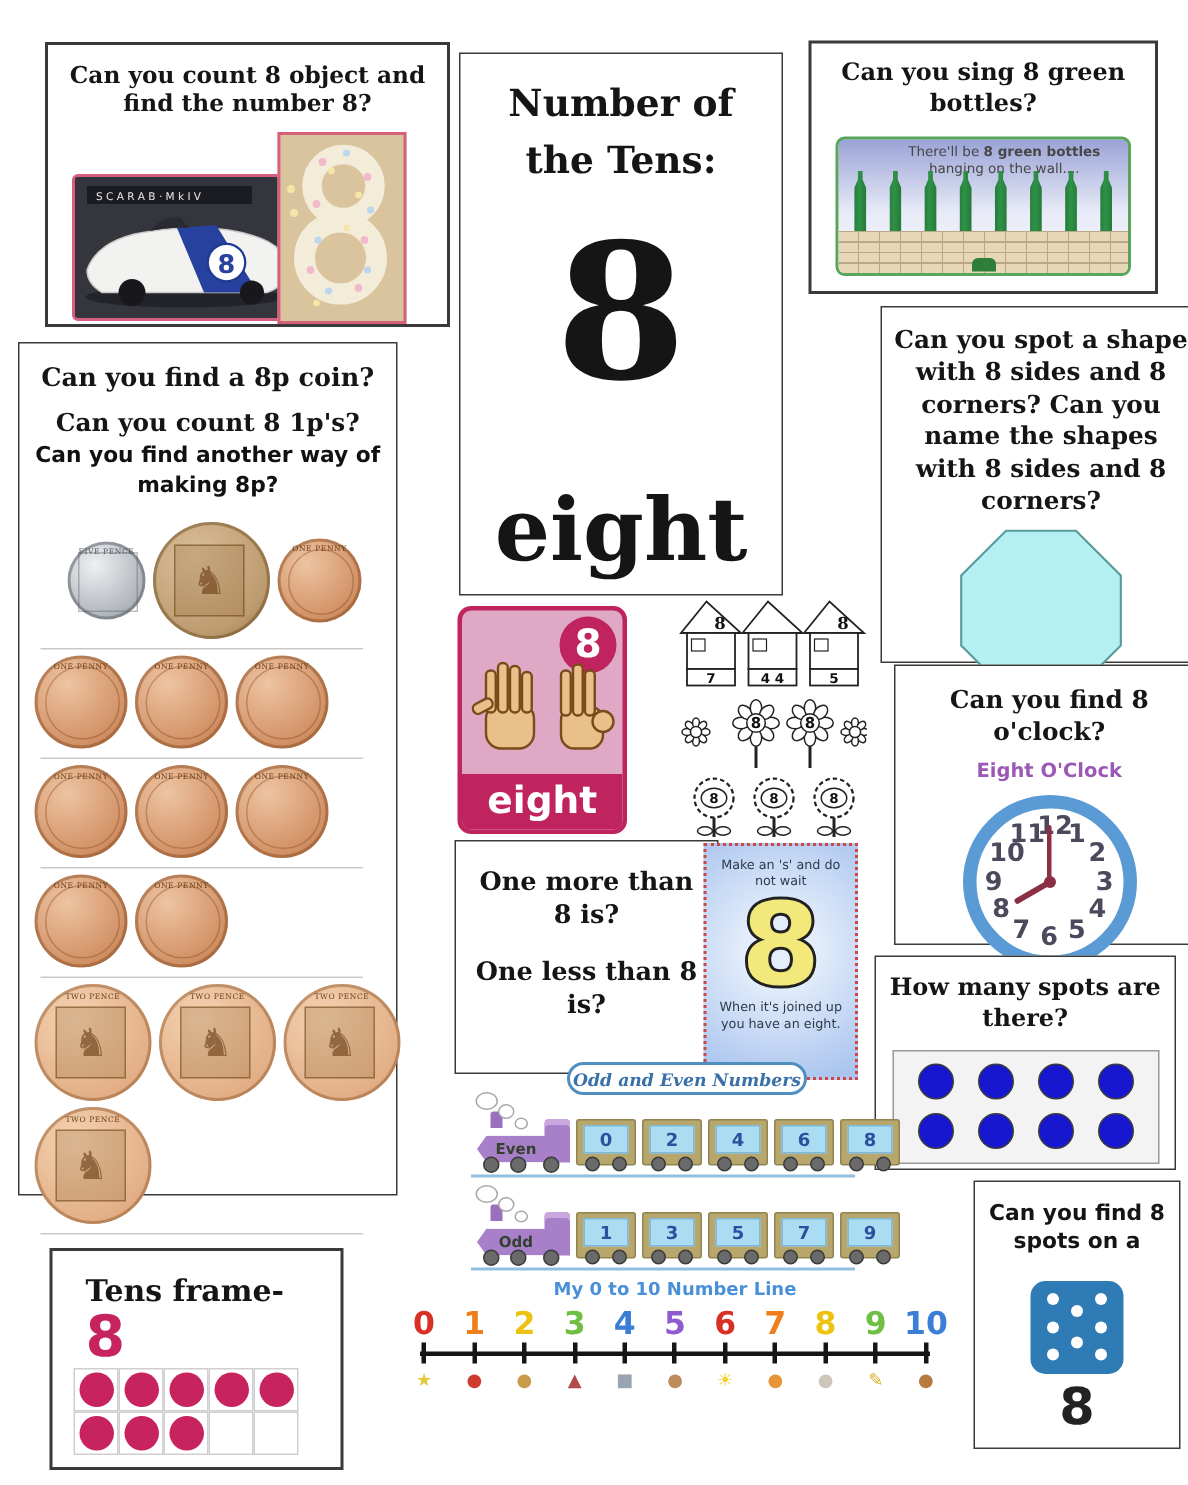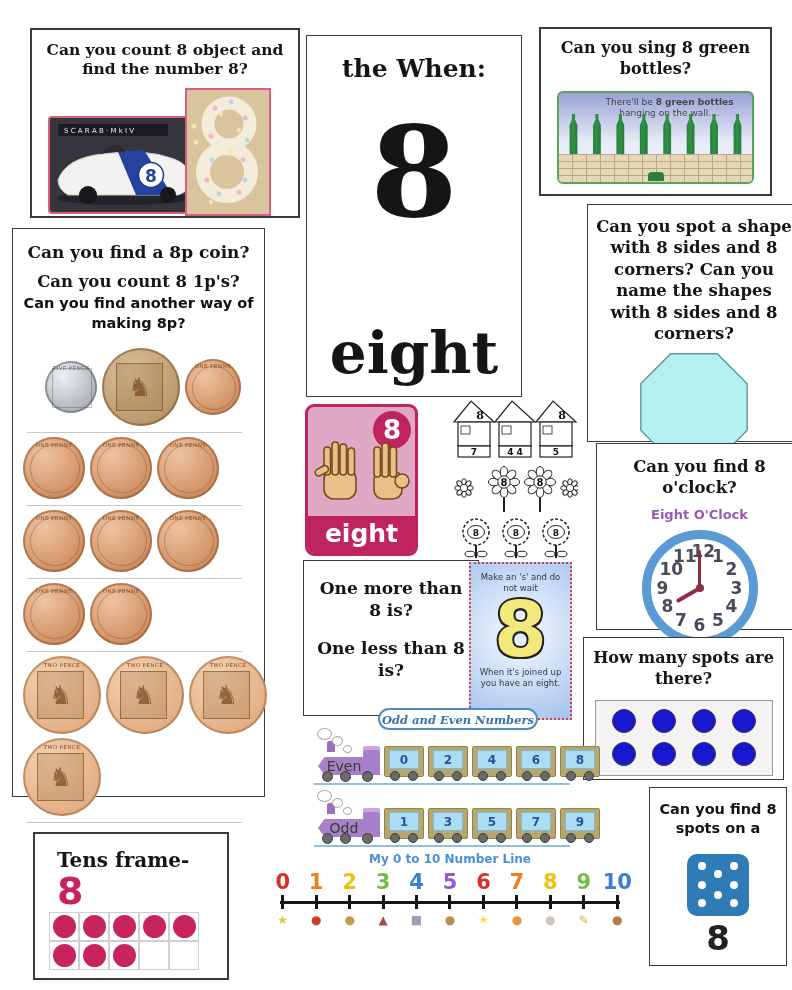--- a/index.html
+++ b/index.html
@@ -115,21 +115,21 @@
   #trains{position:absolute;left:306px;top:708px;width:264px;height:134px;}
   #trains .cloud{position:absolute;left:72px;top:0;width:160px;height:22px;background:#fff;border:2px solid #4f8fc0;
                  border-radius:12px;text-align:center;font-family:"DejaVu Serif",serif;font-weight:bold;font-style:italic;
                  font-size:11.5px;color:#3a70a8;line-height:21px;box-sizing:border-box;}
   #train-rows{position:absolute;left:0;top:26px;right:0;display:flex;flex-direction:column;gap:14px;}
   .train-row{position:relative;height:48px;display:flex;align-items:flex-end;padding-left:12px;gap:4px;}
   .engine{position:relative;width:62px;height:42px;flex:0 0 auto;}
   .funnel{position:absolute;left:9px;top:1px;width:8px;height:11px;background:#9a6fbe;border-radius:2px 2px 0 0;}
   .boiler{position:absolute;left:0;bottom:7px;width:46px;height:18px;background:#a87fc9;
           clip-path:polygon(0 50%,14% 0,100% 0,100% 100%,14% 100%);display:flex;align-items:center;justify-content:center;}
-  .engine-label{font-family:"DejaVu Sans",sans-serif;font-weight:normal;font-size:14px;color:#33402e;padding-left:6px;}
+  .engine-label{font-family:"DejaVu Sans",sans-serif;font-weight:bold;font-size:10px;color:#33402e;padding-left:6px;}
   .cab{position:absolute;right:0;bottom:7px;width:17px;height:29px;background:#a87fc9;border-radius:3px 3px 0 0;
        box-shadow:inset 0 4px 0 #c9a8e0;}
   .wheel{position:absolute;bottom:0;width:11px;height:11px;border-radius:50%;background:#6a6a6a;border:1.5px solid #3b3b3b;box-sizing:border-box;}
   .w1{left:4px;} .w2{left:22px;} .w3{left:44px;}
   .car{position:relative;width:40px;height:31px;background:#b7a76d;border:1px solid #8f834f;border-radius:2px;
        flex:0 0 auto;margin-bottom:5px;box-sizing:border-box;}
   .car-window{position:absolute;left:4px;top:3px;right:4px;height:17px;background:#aadcf2;border:1px solid #7fb8d8;
        display:flex;align-items:center;justify-content:center;font-family:"DejaVu Sans",sans-serif;font-weight:bold;
        font-size:12px;color:#2c4f9e;}
   .car .wheel{width:10px;height:10px;}
@@ -214,21 +214,22 @@
             <circle cx="7" cy="36" r="2.6"></circle>
             <circle cx="44" cy="62" r="2.2"></circle>
             <circle cx="24" cy="112" r="2.2"></circle>
           </g>
       </svg>
     </div>
   </div>
 
   <div class="box" id="box-week">
     <div class="q head">
-      <div>the When:</div>
+      <div>Number of</div>
+      <div>the Tens:</div>
     </div>
     <div class="q numeral">8</div>
     <div class="q word">eight</div>
   </div>
 
   <div class="box" id="box-bottles">
     <div class="q">Can you sing 8 green bottles?</div>
     <div class="bottles-scene">
       <div class="bottles-caption">
         <span>There'll be </span><b>8 green bottles</b><br>

